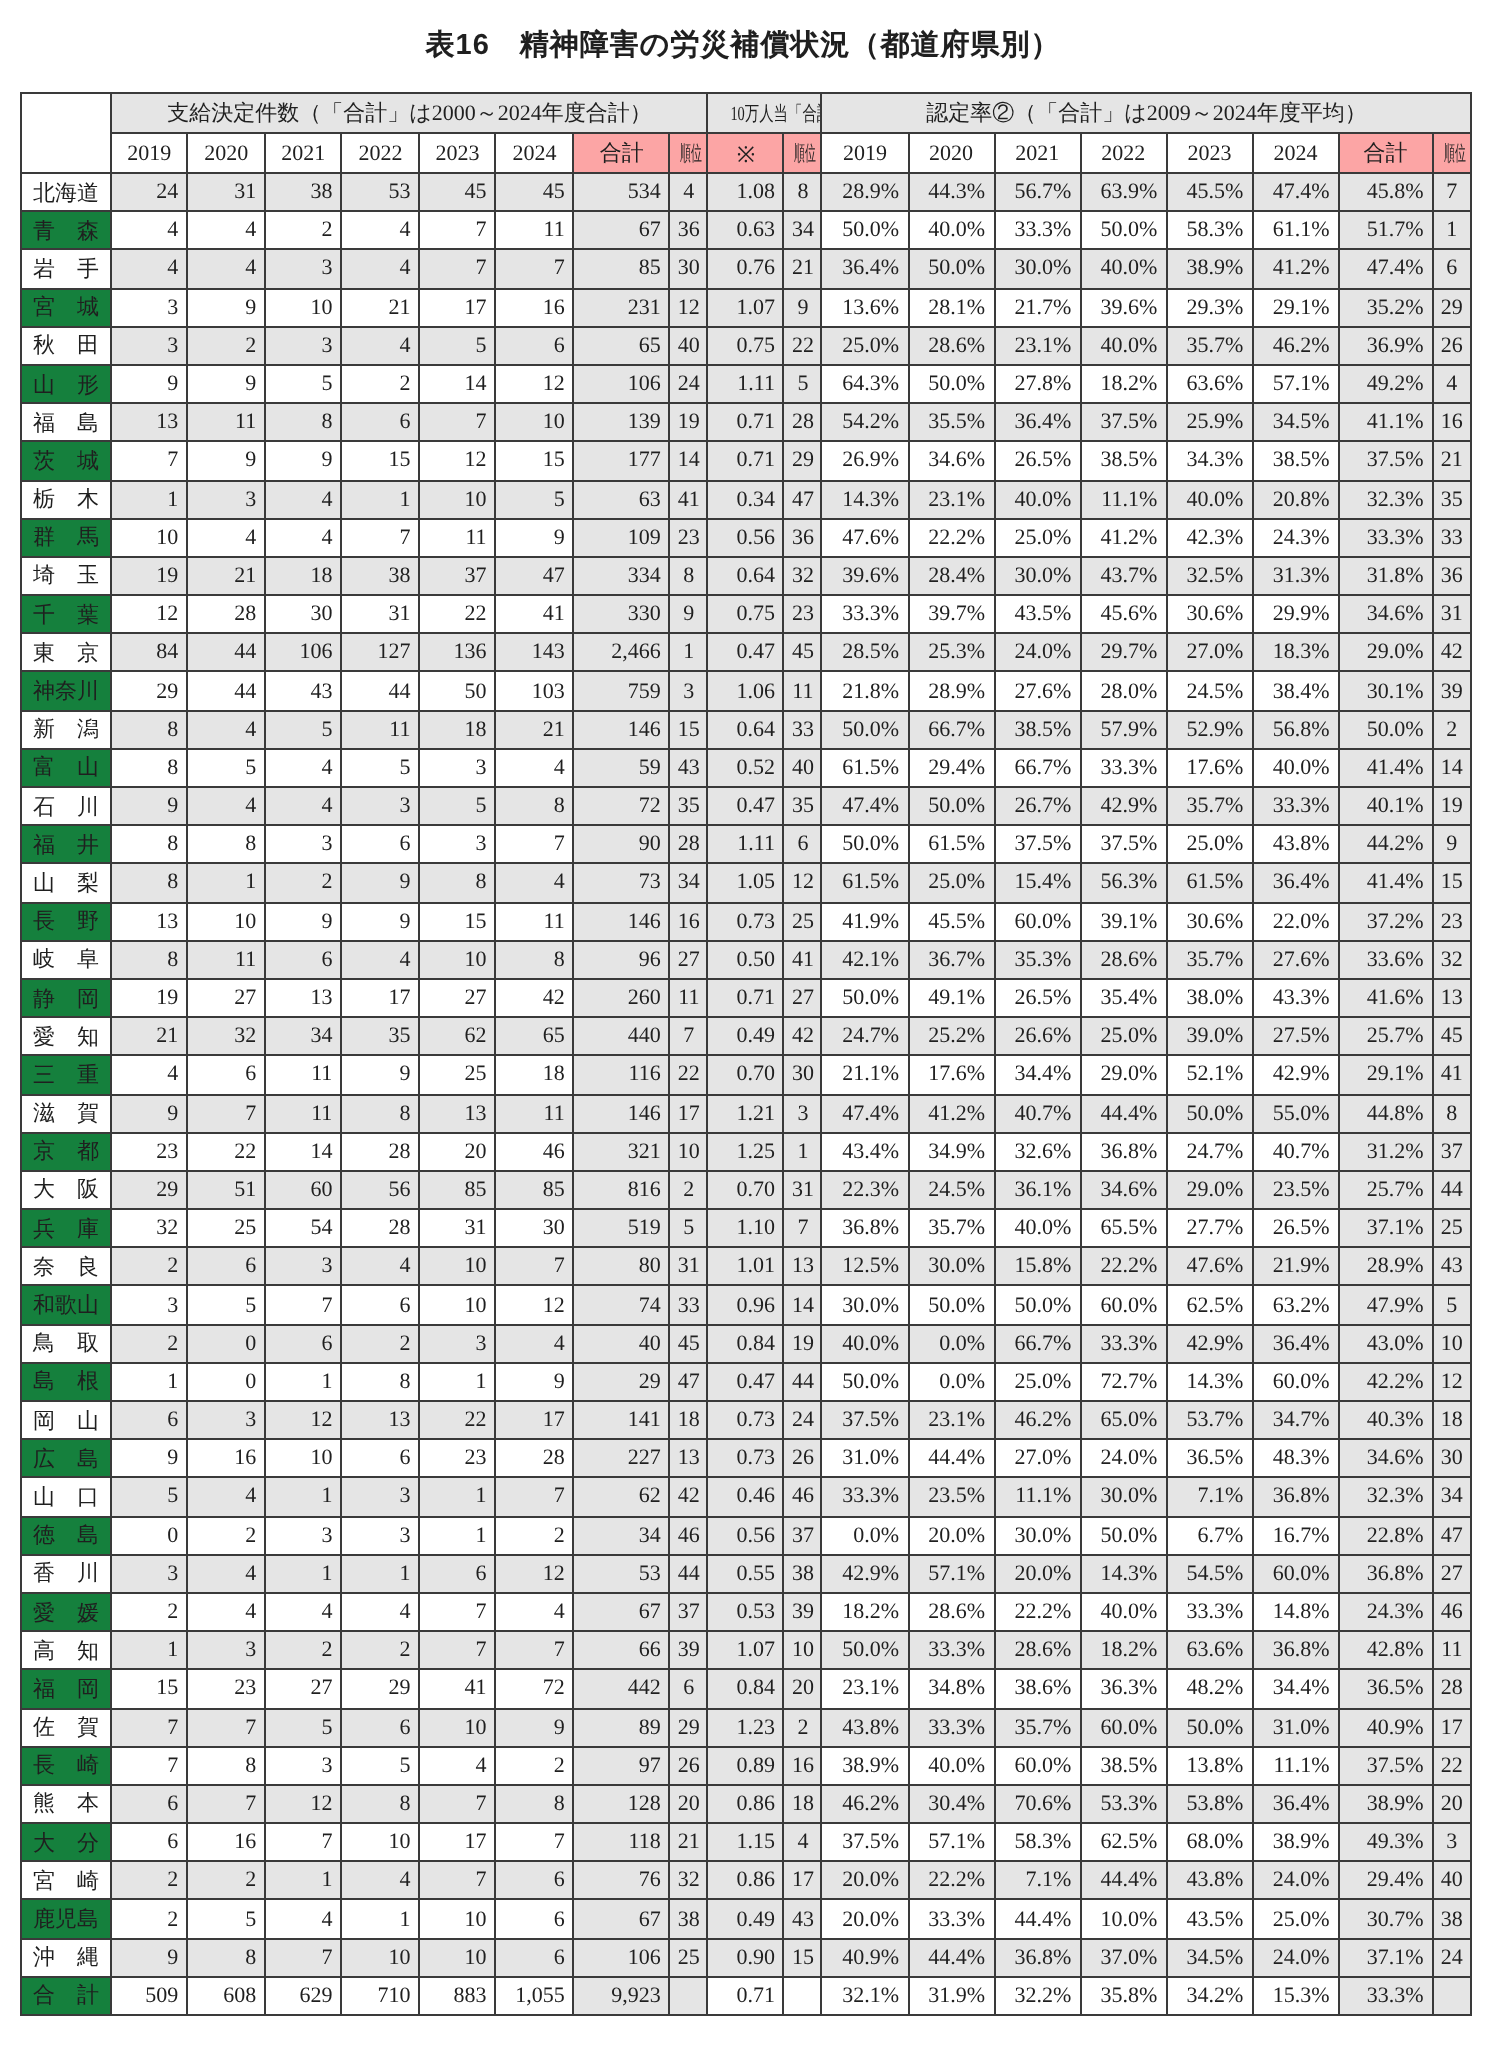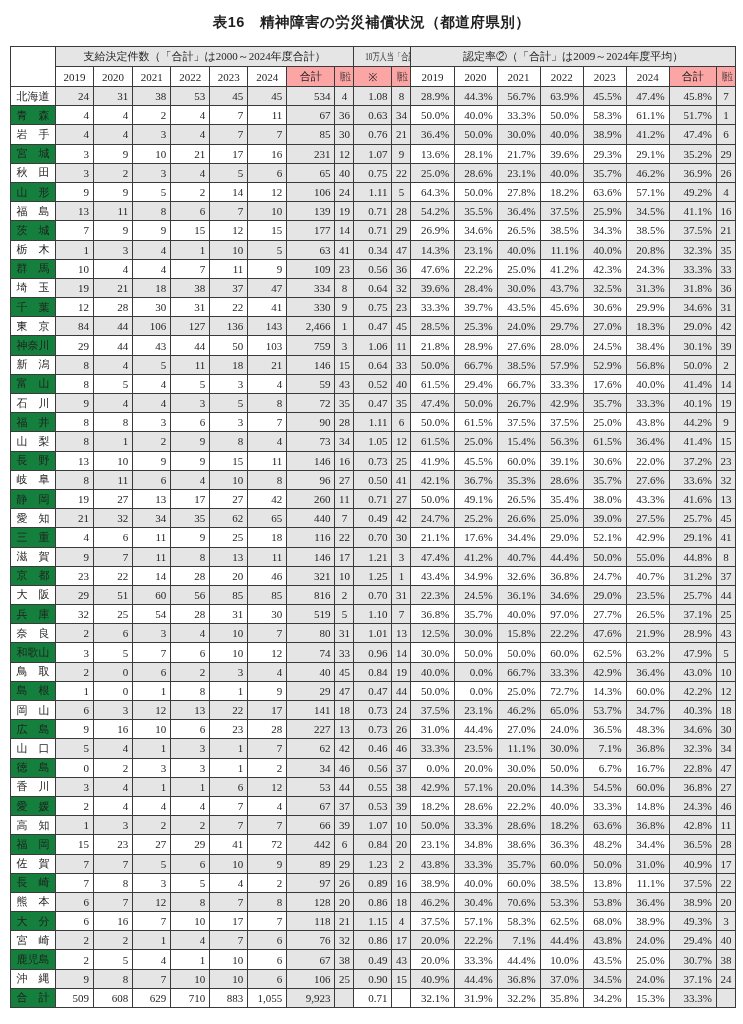--- a/index.html
+++ b/index.html
@@ -679,21 +679,21 @@
           <td class="num">28</td>
           <td class="num">31</td>
           <td class="num">30</td>
           <td class="num gray">519</td>
           <td class="rank gray">5</td>
           <td class="num gray">1.10</td>
           <td class="rank gray">7</td>
           <td class="num">36.8%</td>
           <td class="num">35.7%</td>
           <td class="num">40.0%</td>
-          <td class="num">97.0%</td>
+          <td class="num">65.5%</td>
           <td class="num">27.7%</td>
           <td class="num">26.5%</td>
           <td class="num gray">37.1%</td>
           <td class="rank gray">25</td>
         </tr>
         <tr class="shaded">
           <td class="name">奈　良</td>
           <td class="num">2</td>
           <td class="num">6</td>
           <td class="num">3</td>

